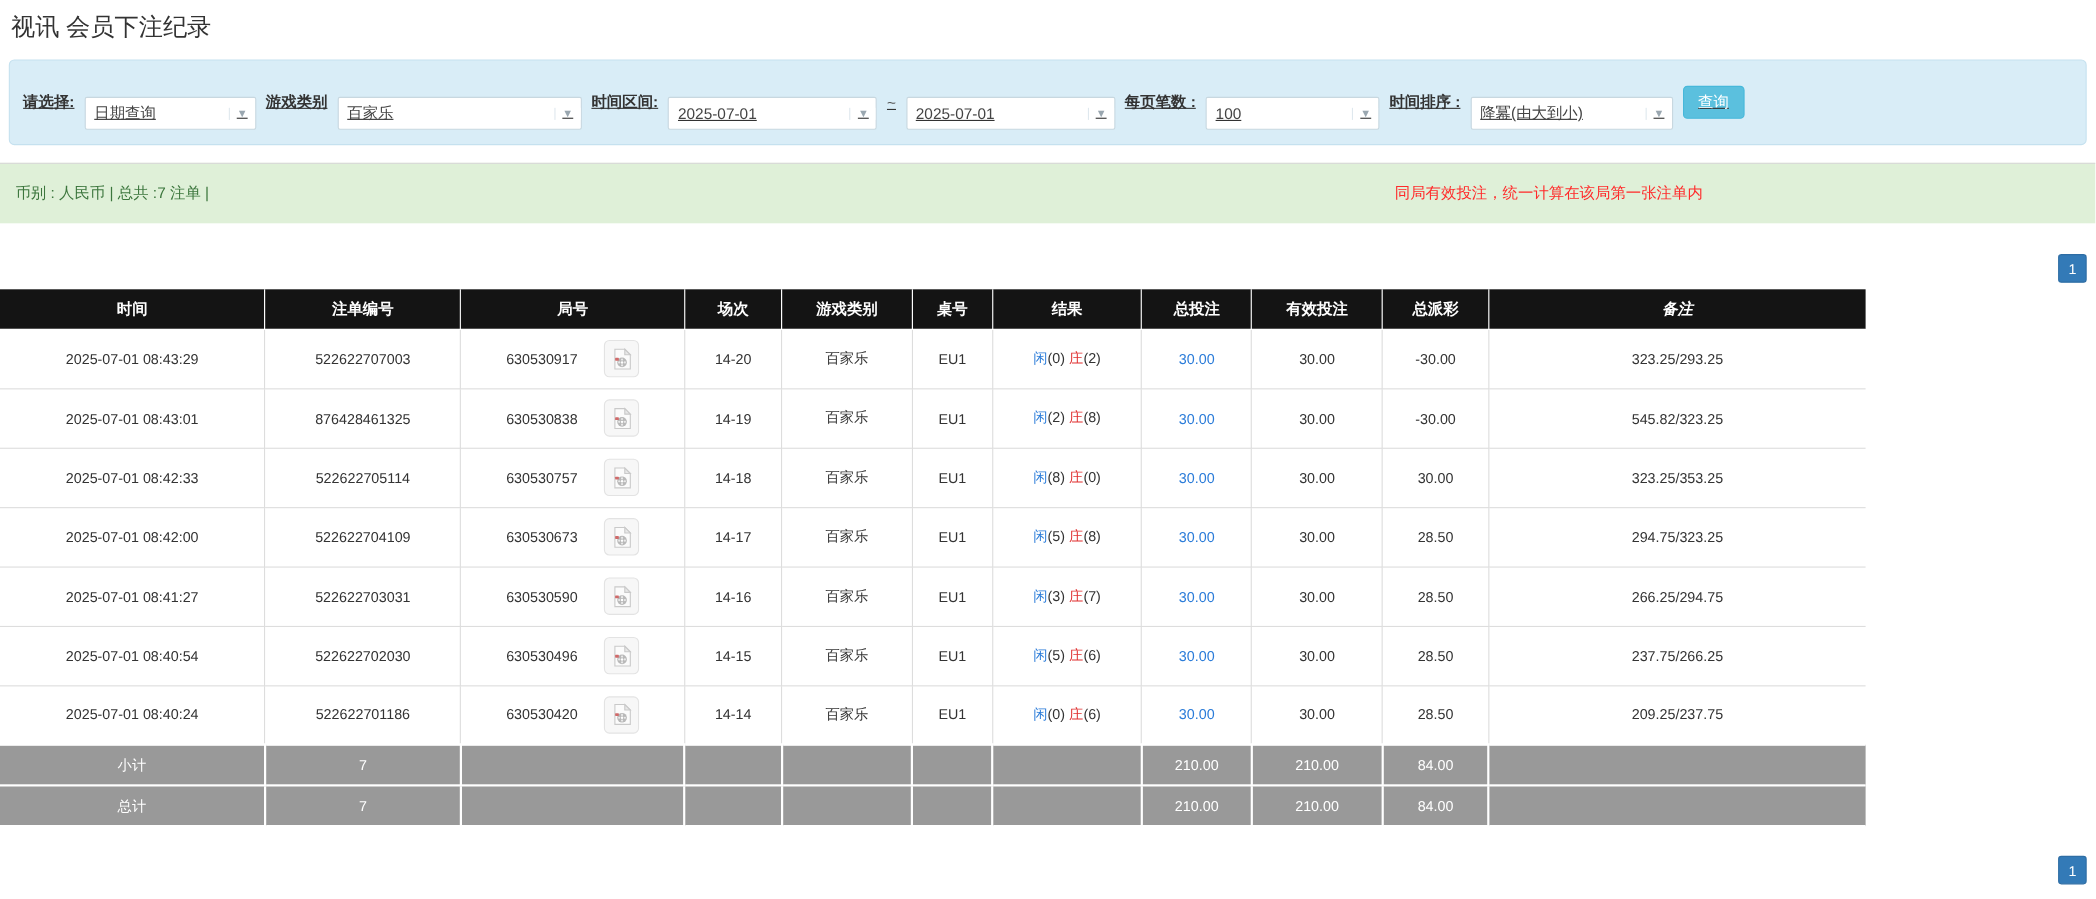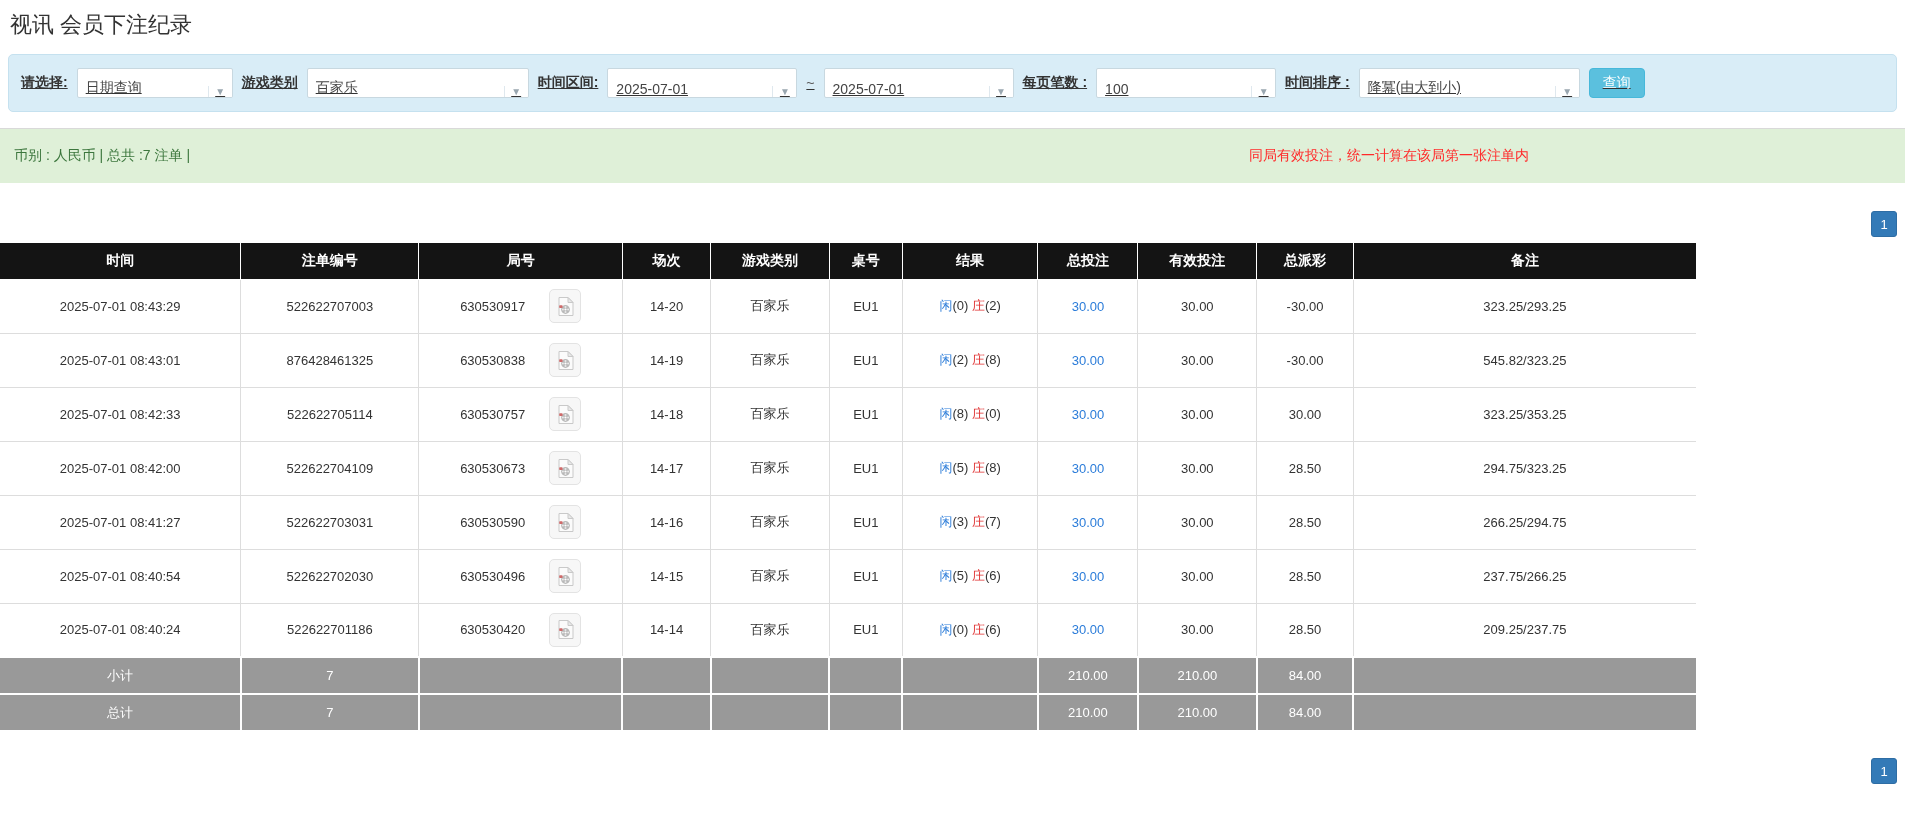--- a/index.html
+++ b/index.html
@@ -10,46 +10,46 @@
   }
   *{box-sizing:border-box;margin:0;padding:0;}
   html,body{width:1905px;height:817px;background:#fff;overflow:hidden;
     font-family:"Liberation Sans","DejaVu Sans",sans-serif;color:#333;}
   .page-title{font-size:22px;font-weight:500;color:#333;margin:10px 0 14px 10px;}
 
   
   .filter-panel{margin:0 8px;background:var(--filter-bg);border:1px solid var(--filter-border);
     border-radius:5px;padding:13px 12px;display:flex;align-items:center;gap:9px;text-decoration:underline;}
   .f-label{font-size:14px;font-weight:bold;color:#333;white-space:nowrap;}
-  .combo{display:flex;align-items:flex-end;height:30px;background:#fff;border:1px solid #c8d8e0;
-    border-radius:2px;overflow:hidden;}
+  .combo{display:flex;align-items:center;height:30px;background:#fff;border:1px solid #c8d8e0;
+    border-radius:2px;overflow:hidden;margin-top:20px;}
   .combo-value{display:flex;align-items:center;padding:0 8px;font-size:14px;color:#444;}
   .combo-arrow{width:24px;display:flex;align-items:center;justify-content:center;
     border-left:1px solid #dfe8ee;background:#fff;color:#9aa7b0;font-size:10px;cursor:pointer;}
   .tilde{font-size:14px;color:#555;}
   .search-btn{height:30px;padding:0 13px;background:var(--btn-cyan);border:1px solid #46b8da;
     border-radius:4px;color:#fff;font-size:14px;cursor:pointer;}
 
   
   .summary-bar{margin:16px 0 0 0;background:var(--green-bg);border-top:1px solid #d9d9d9;
-    height:55px;display:flex;align-items:center;justify-content:space-between;padding:0 30px 0 14px;}
+    height:55px;display:flex;align-items:center;justify-content:space-between;padding:0 11px 0 14px;}
   .summary-left{color:var(--green-text);font-size:14px;}
   .summary-right{color:var(--notice-red);font-size:14px;padding-right:346px;}
 
   
   .pg-row{display:flex;justify-content:flex-end;margin:28px 8px 6px 8px;}
   .pg-row.bottom{margin-top:26px;}
   .page-btn{width:26px;height:26px;background:var(--pg-blue);border:1px solid #2e6da4;
     border-radius:3px;color:#fff;font-size:13px;cursor:pointer;}
 
   
   table{width:1696px;border-collapse:collapse;table-layout:fixed;}
   thead th{background:var(--header-bg);color:#fff;font-size:14px;font-weight:bold;
     height:36px;border:1px solid #fff;border-top:none;}
-  thead th:first-child{border-left:none;} thead th:last-child{border-right:none;}
+  thead th:first-child{border-left:none;} thead th:last-child{border-right:none;font-style:italic;}
   tbody.data td{height:54px;border:1px solid #ddd;font-size:13px;text-align:center;
     color:#333;background:#fff;}
   tbody.data td:first-child{border-left:none;} tbody.data td:last-child{border-right:none;}
   tbody.sums td{height:37px;background:var(--sum-gray);color:#fff;font-size:13px;
     text-align:center;border:2px solid #fff;}
   tbody.sums td:first-child{border-left:none;} tbody.sums td:last-child{border-right:none;} .neg{color:var(--neg-red);}
   .res-player{color:var(--link-blue);} .res-banker{color:var(--banker-red);}
   .res-score{color:#333;}
   .bet-link{color:var(--link-blue);cursor:pointer;}
   .round-cell{display:flex;align-items:center;justify-content:center;gap:24px;}
@@ -79,27 +79,27 @@
     <span class="combo-value" style="flex:1">2025-07-01</span>
     <span class="combo-arrow">▼</span>
   </div>
   <span class="tilde">~</span>
   <div class="combo" style="width:190px">
     <span class="combo-value" style="flex:1">2025-07-01</span>
     <span class="combo-arrow">▼</span>
   </div>
 
   <span class="f-label">每页笔数 :</span>
-  <div class="combo" style="width:180px">
+  <div class="combo" style="width:158px">
     <span class="combo-value" style="flex:1">100</span>
     <span class="combo-arrow">▼</span>
   </div>
 
   <span class="f-label">时间排序 :</span>
-  <div class="combo" style="width:221px">
+  <div class="combo" style="width:184px">
     <span class="combo-value" style="flex:1">降冪(由大到小)</span>
     <span class="combo-arrow">▼</span>
   </div>
 
   <button class="search-btn">查询</button>
 </div>
 
 <div class="summary-bar">
   <span class="summary-left">币别 : 人民币 | 总共 :7 注单 |</span>
   <span class="summary-right">同局有效投注，统一计算在该局第一张注单内</span>

